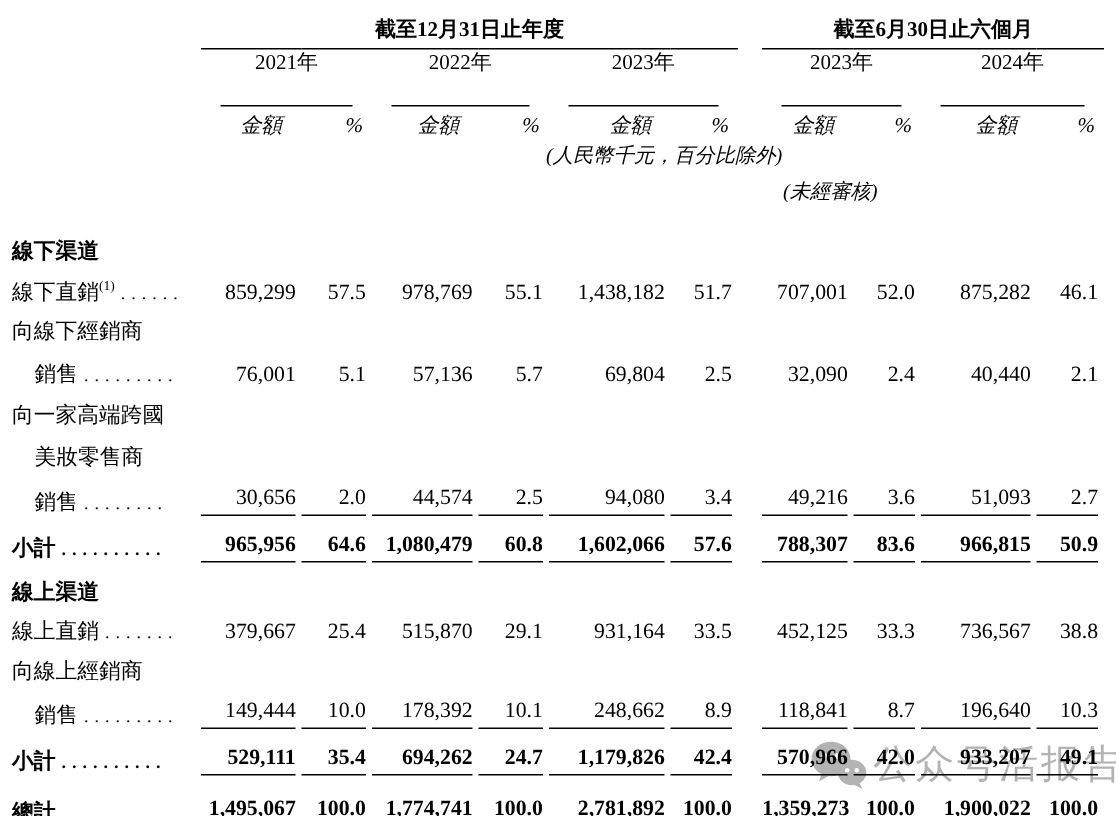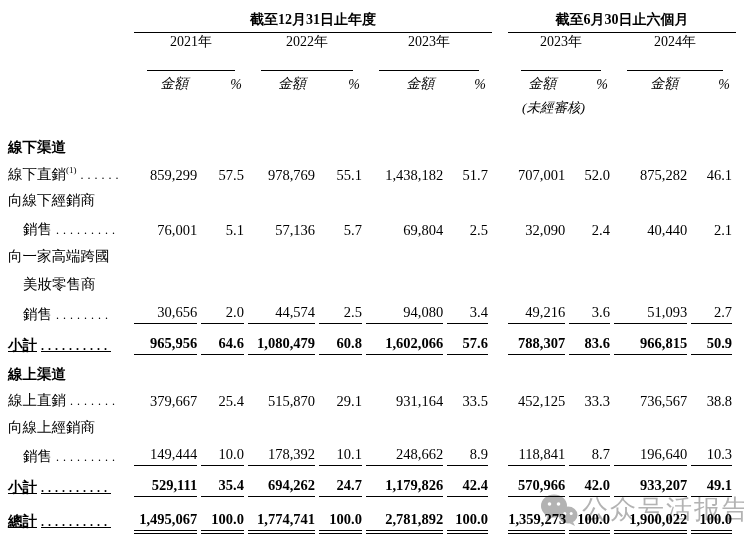--- a/index.html
+++ b/index.html
@@ -21,21 +21,21 @@
   .yr{font-size:14px;font-weight:normal;border-bottom:1.4px solid #000;margin:0 13px;padding-bottom:19px;}
   th.amt{font-size:14px;font-style:italic;text-align:right;padding-right:13px;}
   th.pct{font-size:14px;font-style:italic;text-align:right;padding-right:6px;}
   td.noteline{font-size:13.5px;font-style:italic;}
   
   td.lbl{font-size:14.5px;text-align:left;}
   td.lbl.ind{padding-left:15px;}
   td.lbl .dots{font-size:12px;letter-spacing:4px;padding-left:4px;}
   td.lbl .sup{font-size:9px;vertical-align:super;line-height:0;}
   td.num{font-size:14.5px;text-align:right;padding-right:4px;}
-  tr.bold td{font-weight:bold;text-decoration:underline;}
+  tr.bold td{font-weight:bold;}
   td.sect{font-size:14.5px;font-weight:bold;}
   .v{display:inline-block;width:100%;}
   tr.rule td.num .v{border-bottom:1.2px solid #000;padding-bottom:2px;}
   tr.dbl td.num .v{border-bottom:1.2px solid #000;padding-bottom:2px;position:relative;}
   tr.dbl td.num .v::after{content:"";position:absolute;left:0;right:0;bottom:-4px;border-bottom:1.2px solid #000;}
   
   .watermark{position:absolute;z-index:1;left:540px;top:492px;display:flex;align-items:center;
     color:#b3b3b3;font-size:26px;letter-spacing:2px;font-family:"Liberation Sans","DejaVu Sans",sans-serif;}
   .watermark .wm-text{white-space:nowrap;}
 </style>
@@ -111,20 +111,23 @@
     <th class="pct">%</th>
     <th class="amt">金額</th>
     <th class="pct">%</th>
     <td></td>
     <th class="amt">金額</th>
     <th class="pct">%</th>
     <th class="amt">金額</th>
     <th class="pct">%</th>
   </tr>
 
+  <tr style="height:20px;">
+    <td class="noteline" colspan="12" style="text-indent:356px;">(人民幣千元，百分比除外)</td>
+  </tr>
 
   <tr style="height:24px;">
     <td class="noteline" colspan="12" style="text-indent:514px;">(未經審核)</td>
   </tr>
 
   <tr style="height:14px;">
           <td colspan="12"></td>
         </tr>
 
   <tr style="height:26px;">

